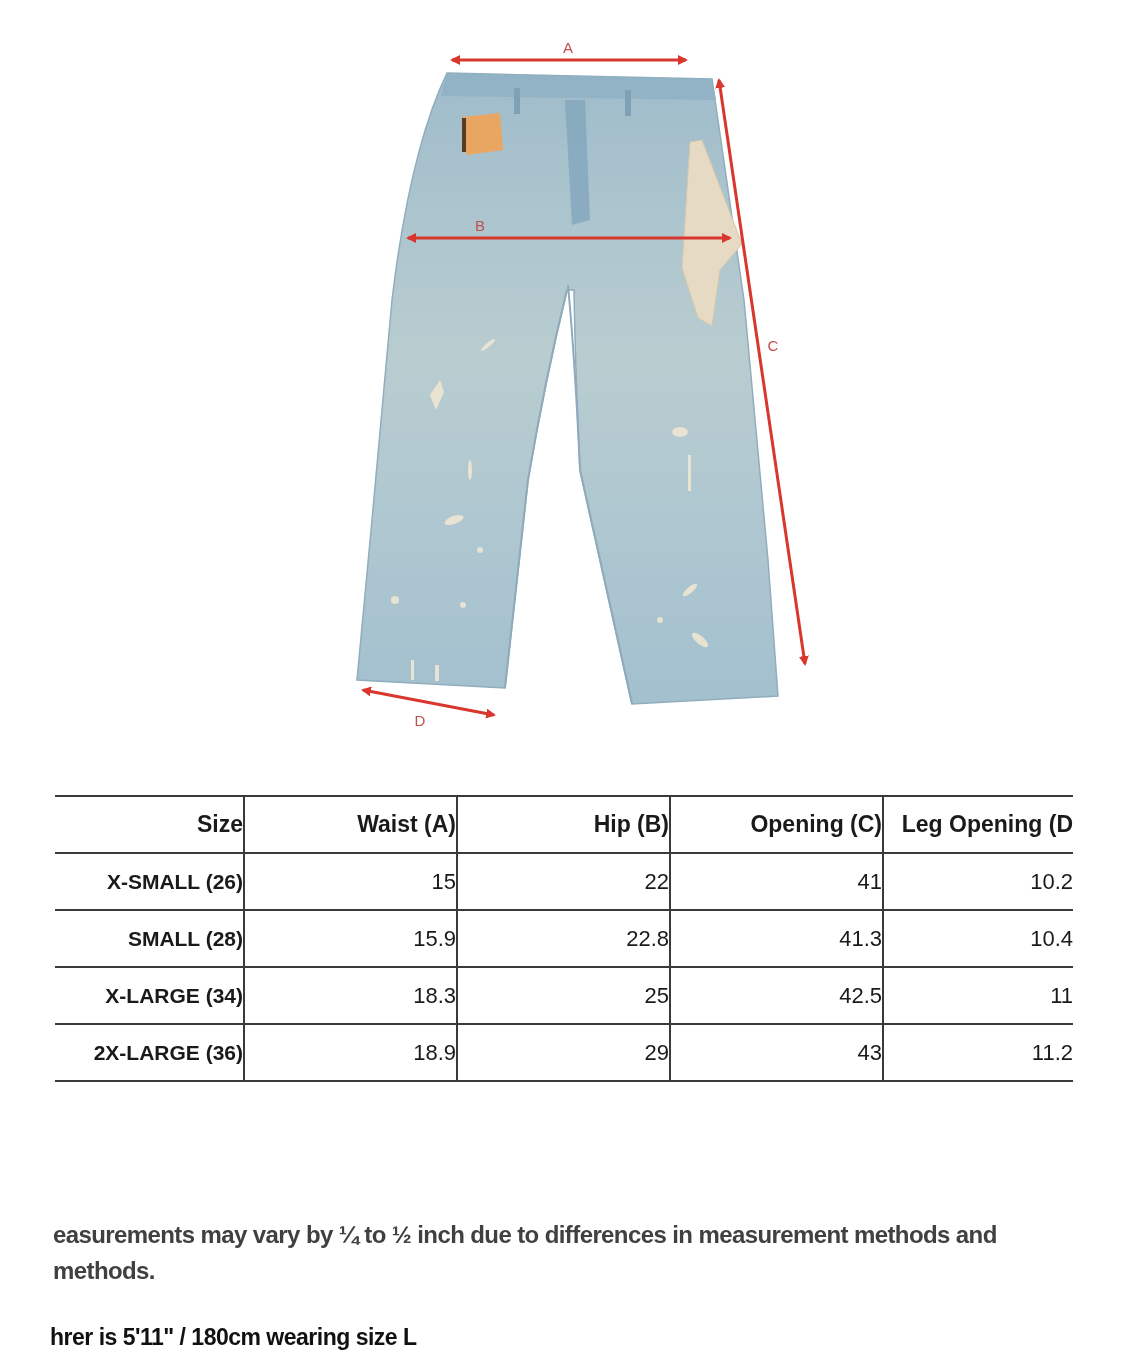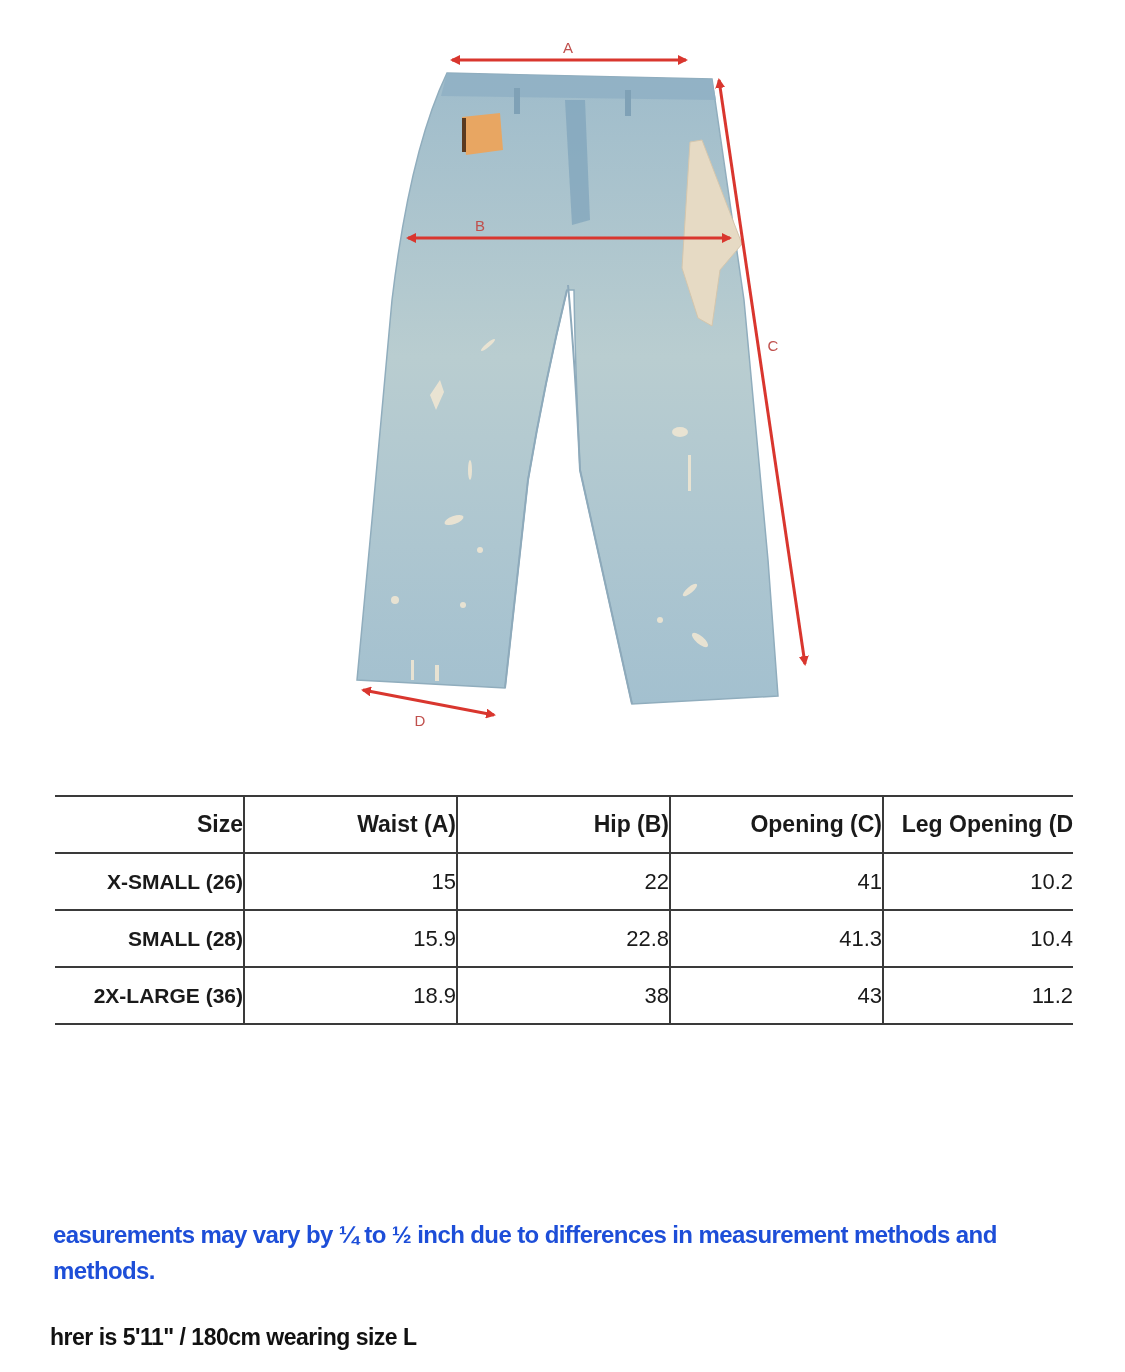--- a/index.html
+++ b/index.html
@@ -13,21 +13,21 @@
                 border-collapse: collapse; table-layout: fixed; }
   #size-table th, #size-table td { height: 55px; padding: 0; text-align: right;
                 border-top: 2px solid #3a3a3a; border-bottom: 2px solid #3a3a3a;
                 font-size: 22px; color: #1a1a1a; white-space: nowrap; overflow: hidden; }
   #size-table th { font-weight: 700; font-size: 23px; }
   #size-table td.size-cell { font-weight: 700; font-size: 21px; }
   #size-table th + th, #size-table td + td { border-left: 2px solid #3a3a3a; margin-left: 20px; }
   #size-table col.c0 { width: 189px; }
   #size-table col.c1, #size-table col.c2, #size-table col.c3 { width: 213px; }
   #size-table col.c4 { width: 190px; }
-  .note-red { position: absolute; left: 53px; font-size: 24px; color: #1d4ed8;
+  .note-red { position: absolute; left: 53px; font-size: 24px; color: #404040;
               font-weight: 700; letter-spacing: -0.6px; white-space: nowrap; }
   .note-black { position: absolute; left: 50px; font-size: 23px; color: #111;
                 font-weight: 700; letter-spacing: -0.5px; white-space: nowrap; }
 </style>
 </head>
 <body>
 
 <div id="diagram">
   <svg width="1125" height="760" viewBox="0 0 1125 760">
     <defs>
@@ -118,23 +118,30 @@
       <td>10.2</td>
     </tr>
     <tr>
       <td class="size-cell">SMALL (28)</td>
       <td>15.9</td>
       <td>22.8</td>
       <td>41.3</td>
       <td>10.4</td>
     </tr>
     <tr>
+      <td class="size-cell">X-LARGE (34)</td>
+      <td>18.3</td>
+      <td>25</td>
+      <td>42.5</td>
+      <td>11</td>
+    </tr>
+    <tr>
       <td class="size-cell">2X-LARGE (36)</td>
       <td>18.9</td>
-      <td>38</td>
+      <td>29</td>
       <td>43</td>
       <td>11.2</td>
     </tr>
   </tbody>
 </table>
 
 <div class="note-red" style="top:1221px;">easurements may vary by ¼ to ½ inch due to differences in measurement methods and</div>
 <div class="note-red" style="top:1257px;">methods.</div>
 <div class="note-black" style="top:1324px;">hrer is 5'11" / 180cm wearing size L</div>
 

